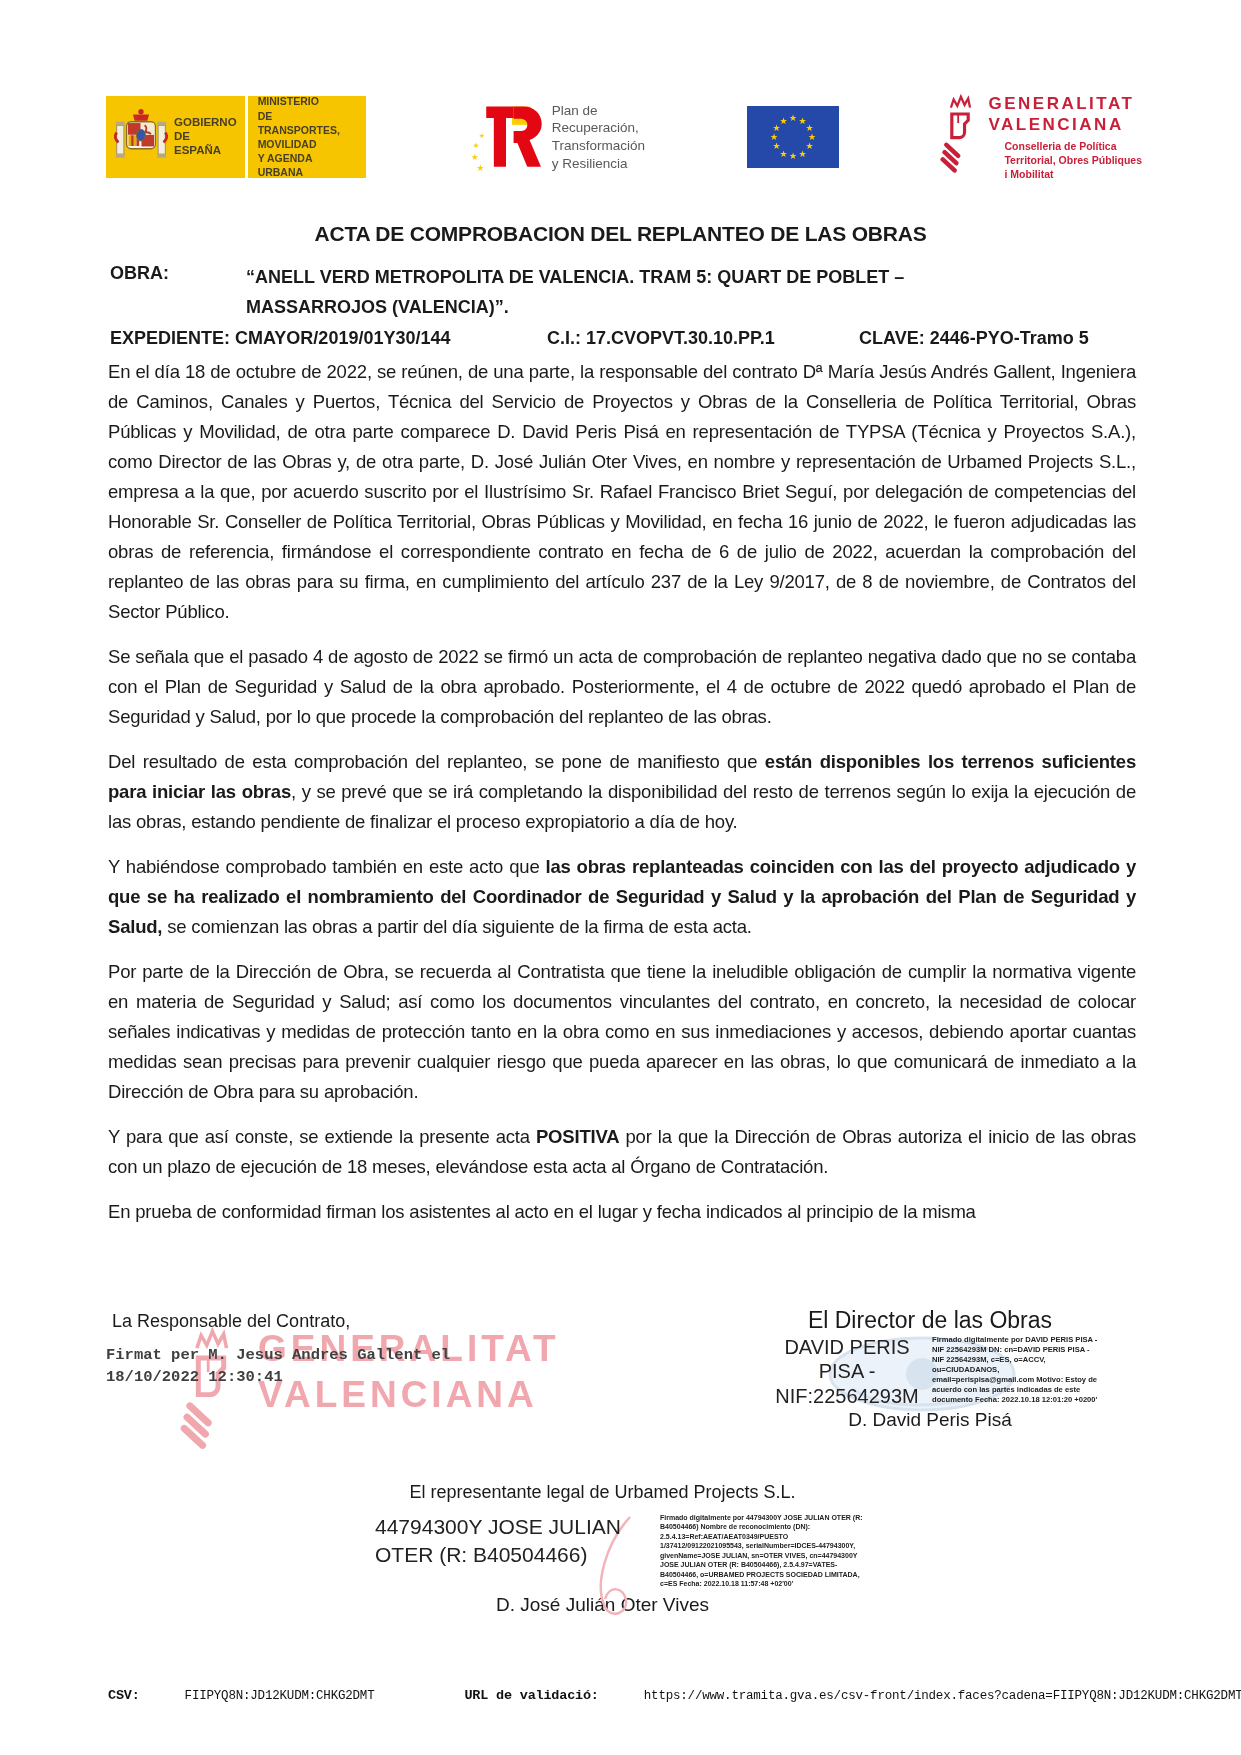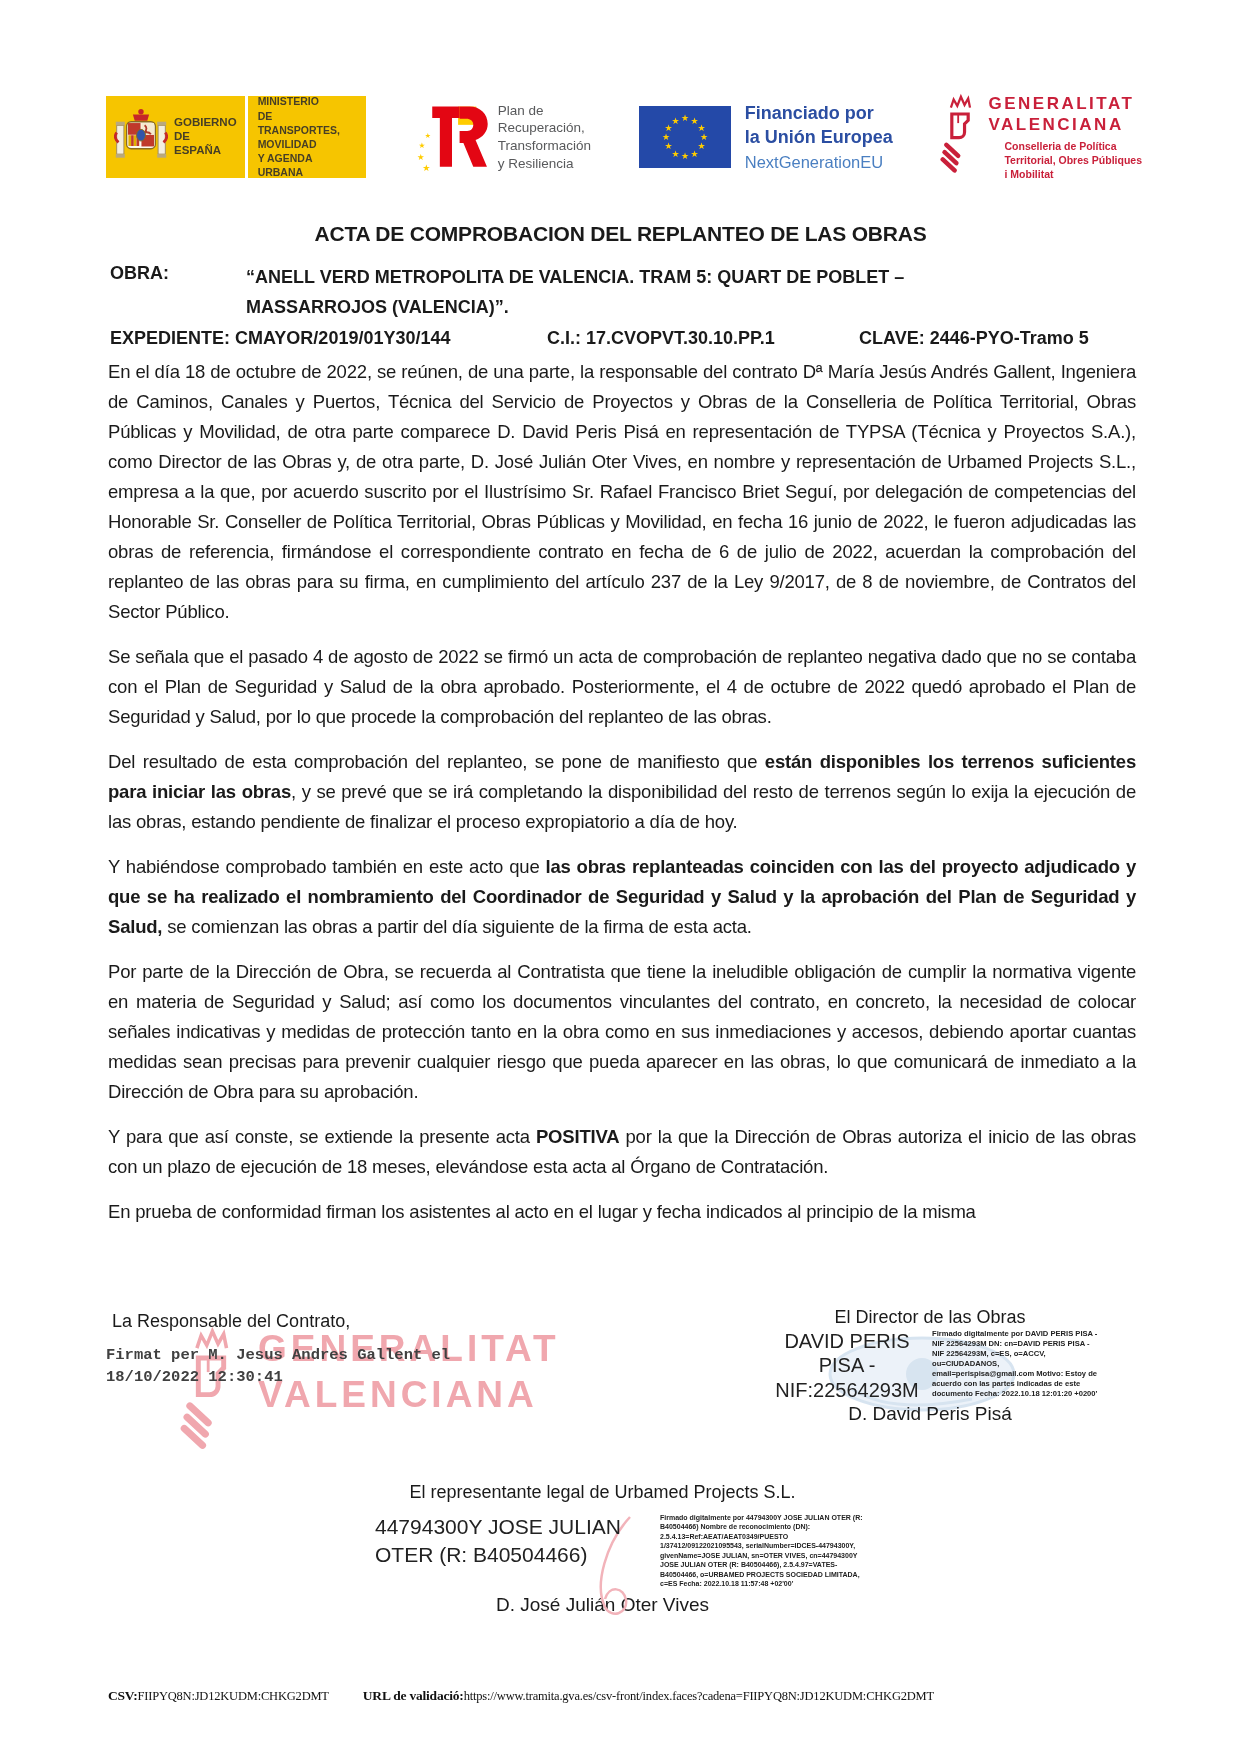--- a/index.html
+++ b/index.html
@@ -54,38 +54,38 @@
   .gv-watermark{position:absolute;left:180px;top:1326px;display:flex;gap:16px;
                 align-items:flex-start;z-index:1;}
   .gvw-text{font-size:37px;letter-spacing:4px;color:#F0A7AE;line-height:1.25;font-weight:bold;white-space:nowrap;}
   .sig-left-stamp{position:absolute;left:106px;top:1345px;z-index:2;
                   font-family:"Liberation Mono",monospace;font-weight:bold;
                   font-size:15.5px;line-height:1.4;color:#404040;}
 
   .sig-right{position:absolute;left:762px;top:1307px;width:336px;text-align:center;z-index:2;}
   .sig-right .layer{position:relative;z-index:1;}
   .eye-wm{position:absolute;left:60px;top:22px;z-index:0;}
-  .sr-title{font-size:18px;}
+  .sr-title{font-size:23px;}
   .sr-row{display:flex;margin-top:1px;}
   .sr-name{width:170px;font-size:20px;line-height:1.22;color:#222;flex:0 0 auto;}
   .sr-details{width:166px;font-size:7.6px;line-height:1.32;text-align:left;font-weight:bold;color:#222;}
   .sr-signed{font-size:19px;margin-top:1px;}
 
   .sig-legal{position:absolute;left:330px;top:1482px;width:545px;z-index:2;}
   .sl-title{text-align:center;font-size:18px;}
   .sl-row{display:flex;margin-top:10px;position:relative;}
   .sl-name{font-size:21px;line-height:1.35;color:#222;width:285px;padding-left:45px;flex:0 0 auto;position:relative;z-index:1;}
   .sl-details{width:212px;font-size:7px;line-height:1.35;font-weight:bold;color:#222;position:relative;z-index:1;}
   .sl-flourish{position:absolute;left:258px;top:0;z-index:0;}
   .sl-signed{text-align:center;font-size:19px;margin-top:5px;}
 
   
   .footer{position:absolute;left:108px;top:1688px;width:1020px;
-          font-family:Liberation Serif, serif;font-size:12.5px;color:#111;
-          display:flex;align-items:baseline;letter-spacing:-0.2px;white-space:nowrap;}
+          font-family:Liberation Mono, monospace;font-size:12.5px;color:#111;
+          display:flex;align-items:baseline;letter-spacing:-0.2px;white-space:nowrap;gap:45px;}
   .f-label{font-weight:bold;font-size:13.5px;}
   .f-gap{display:inline-block;width:34px;}
 </style>
 </head>
 <body>
 
 <div class="page">
 
   <div class="logos">
 
@@ -155,25 +155,20 @@
           <text x="62.5" y="43">★</text>
             <text x="55.5" y="50.5">★</text>
           <text x="46" y="53">★</text>
             <text x="36.5" y="50.5">★</text>
           <text x="29.5" y="43">★</text>
             <text x="27" y="34">★</text>
           <text x="29.5" y="25">★</text>
             <text x="36.5" y="17.5">★</text>
         </g>
       </svg>
-      <div>
-        <div class="eu-bold">Financiado por</div>
-        <div class="eu-bold">la Unión Europea</div>
-        <div class="eu-ngeu">NextGenerationEU</div>
-      </div>
     </div>
 
     <div class="logo-gva">
       <svg width="40" height="82" viewBox="0 0 44 88" fill="none" stroke="#C9203A">
         <path d="M12,15 l3,-9 l4,7 l4,-10 l4,9 l4,-7 l2,10" stroke-width="2.5"></path>
         <path d="M13,22 h18 v7 l-4,4 v9 a6,6 0 0 1 -6,6 h-8 z" stroke-width="3.5"></path>
         <path d="M20,22 v10" stroke-width="2"></path>
         <g stroke-width="5" stroke-linecap="round">
           <path d="M7,56 l13,12"></path>
           <path d="M5,64 l13,12"></path>

